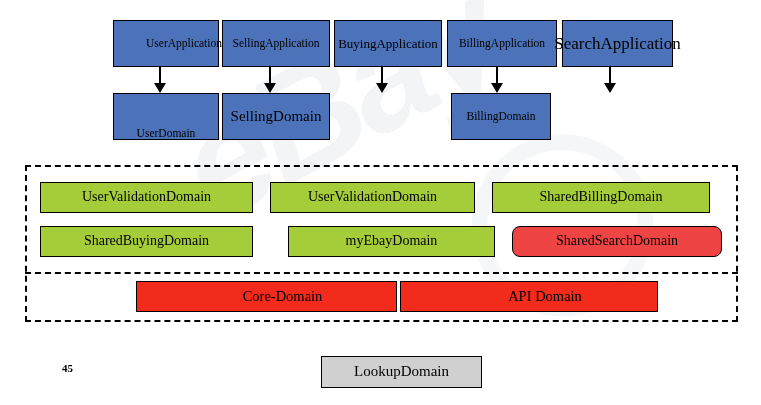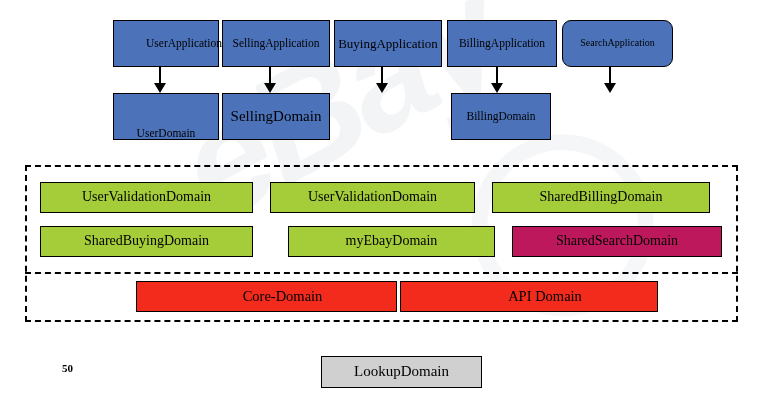--- a/index.html
+++ b/index.html
@@ -142,21 +142,21 @@
   </div>
   <div class="node blue" style="left: 222px; top: 20px; width: 108px; height: 47px; font-size: 11.5px; background: rgb(76, 115, 186);">
     <span class="label">SellingApplication</span>
   </div>
   <div class="node blue" style="left: 334px; top: 20px; width: 108px; height: 47px; font-size: 13px; background: rgb(76, 115, 186);">
     <span class="label">BuyingApplication</span>
   </div>
   <div class="node blue" style="left: 447px; top: 20px; width: 110px; height: 47px; font-size: 11.5px; background: rgb(76, 115, 186); font-family: Liberation Serif, serif;">
     <span class="label">BillingApplication</span>
   </div>
-  <div class="node blue" style="left: 562px; top: 20px; width: 111px; height: 47px; font-size: 10px; background: rgb(76, 115, 186); border-radius: 9px;">
+  <div class="node blue" style="left: 562px; top: 20px; width: 111px; height: 47px; font-size: 17px; background: rgb(76, 115, 186);">
     <span class="label">SearchApplication</span>
   </div>
 
   <div class="arrow" style="left: 152px; top: 67px; width: 16px; height: 26px;">
     <div class="shaft" style="height: 17px;"></div>
     <div class="head"></div>
   </div>
   <div class="arrow" style="left: 262px; top: 67px; width: 16px; height: 26px;">
     <div class="shaft" style="height: 17px;"></div>
     <div class="head"></div>
@@ -192,30 +192,30 @@
   </div>
   <div class="node green" style="left: 492px; top: 182px; width: 218px; height: 31px; font-size: 14px; background: rgb(164, 205, 57);">
     <span class="label">SharedBillingDomain</span>
   </div>
   <div class="node green" style="left: 40px; top: 226px; width: 213px; height: 31px; font-size: 14px; background: rgb(164, 205, 57);">
     <span class="label">SharedBuyingDomain</span>
   </div>
   <div class="node green" style="left: 288px; top: 226px; width: 207px; height: 31px; font-size: 14px; background: rgb(164, 205, 57);">
     <span class="label">myEbayDomain</span>
   </div>
-  <div class="node green" style="left: 512px; top: 226px; width: 210px; height: 31px; font-size: 14px; background: #be185d;">
+  <div class="node green" style="left: 512px; top: 226px; width: 210px; height: 31px; font-size: 14px; background: #ef4444; border-radius: 8px;">
     <span class="label">SharedSearchDomain</span>
   </div>
 
   <div class="node red" style="left: 136px; top: 281px; width: 261px; height: 31px; font-size: 14.5px; background: rgb(242, 43, 28);">
     <span class="label">Core-Domain</span>
   </div>
   <div class="node red" style="left: 400px; top: 281px; width: 258px; height: 31px; font-size: 14.5px; background: rgb(242, 43, 28);">
     <span class="label">API Domain</span>
   </div>
 
   <div class="node gray" style="left: 321px; top: 356px; width: 161px; height: 32px; font-size: 15px; background: rgb(208, 208, 208);">
     <span class="label">LookupDomain</span>
   </div>
 
-  <div id="page-number" style="left: 62px; top: 362px;">50</div>
+  <div id="page-number" style="left: 62px; top: 362px;">45</div>
 
 </div>
 
 </body></html>

